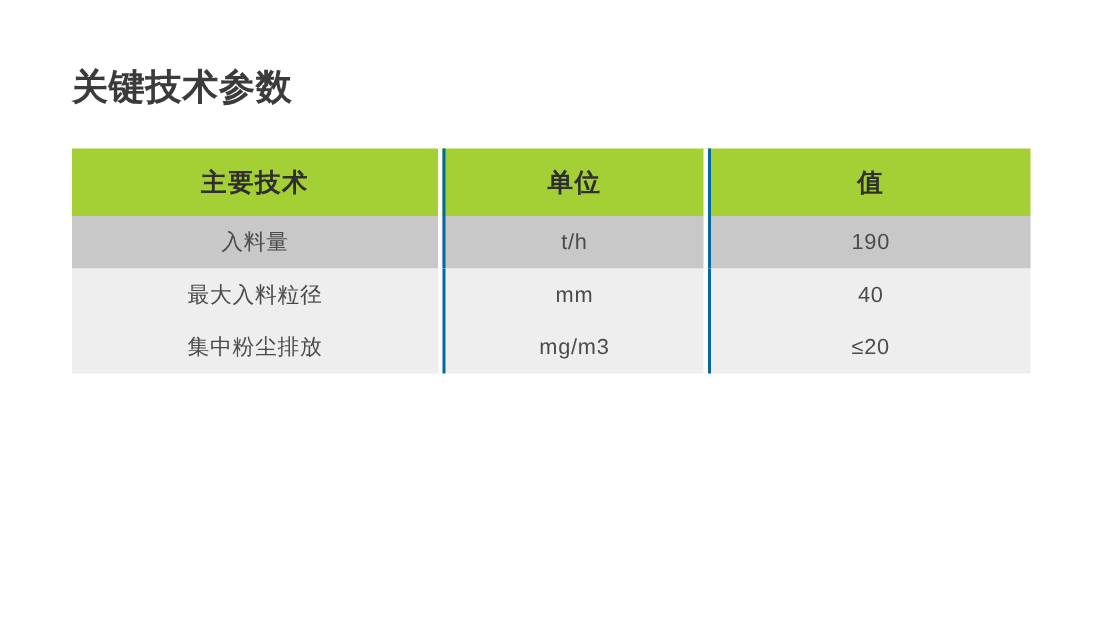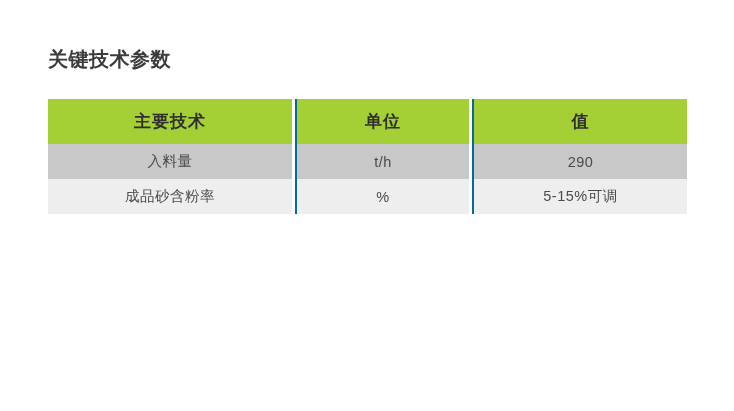--- a/index.html
+++ b/index.html
@@ -16,21 +16,21 @@
   .page {
     position: relative;
     width: 734px;
     height: 411px;
     background: #ffffff;
   }
   .page-title {
     position: absolute;
     left: 48px;
     top: 45px;
-    font-size: 20px;
+    font-size: 24px;
     font-weight: bold;
     color: #3b3b3b;
     letter-spacing: 0.5px;
     line-height: 28px;
   }
   .spec-table {
     position: absolute;
     left: 48px;
     top: 99px;
     width: 639px;
@@ -101,23 +101,28 @@
       <tr class="head-row">
         <th>主要技术</th>
         <th>单位</th>
         <th>值</th>
       </tr>
     </thead>
     <tbody>
       <tr class="row-odd">
         <td>入料量</td>
         <td>t/h</td>
-        <td>290</td>
+        <td>190</td>
       </tr>
       <tr class="row-even">
-        <td>成品砂含粉率</td>
-        <td>%</td>
-        <td>5-15%可调</td>
+        <td>最大入料粒径</td>
+        <td>mm</td>
+        <td>40</td>
+      </tr>
+      <tr class="row-even">
+        <td>集中粉尘排放</td>
+        <td>mg/m3</td>
+        <td>≤20</td>
       </tr>
     </tbody>
   </table>
 
 </div>
 
 </body></html>

